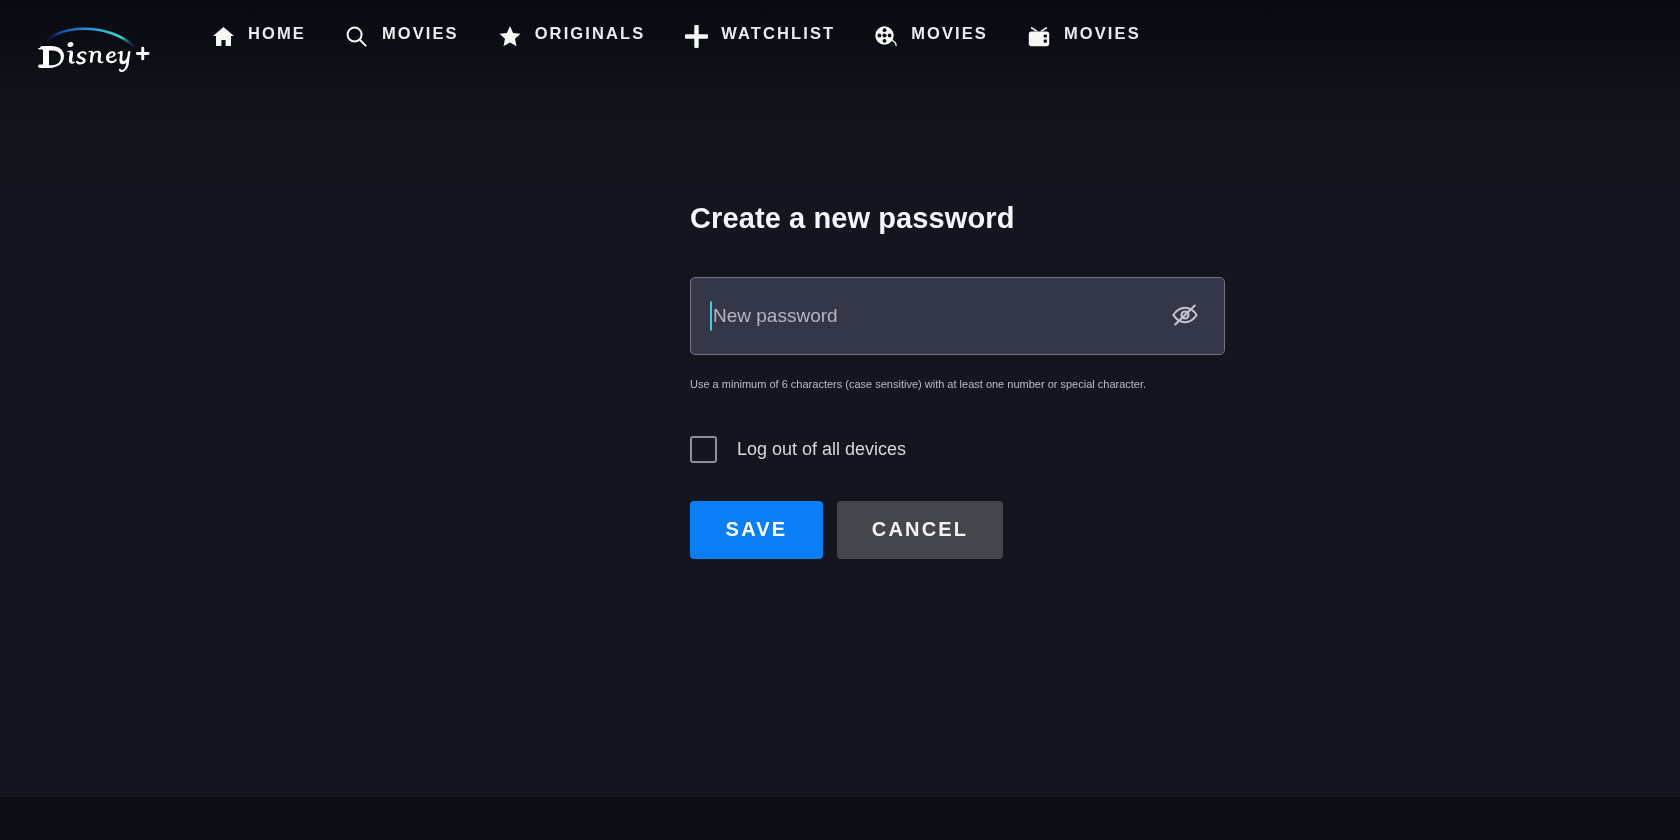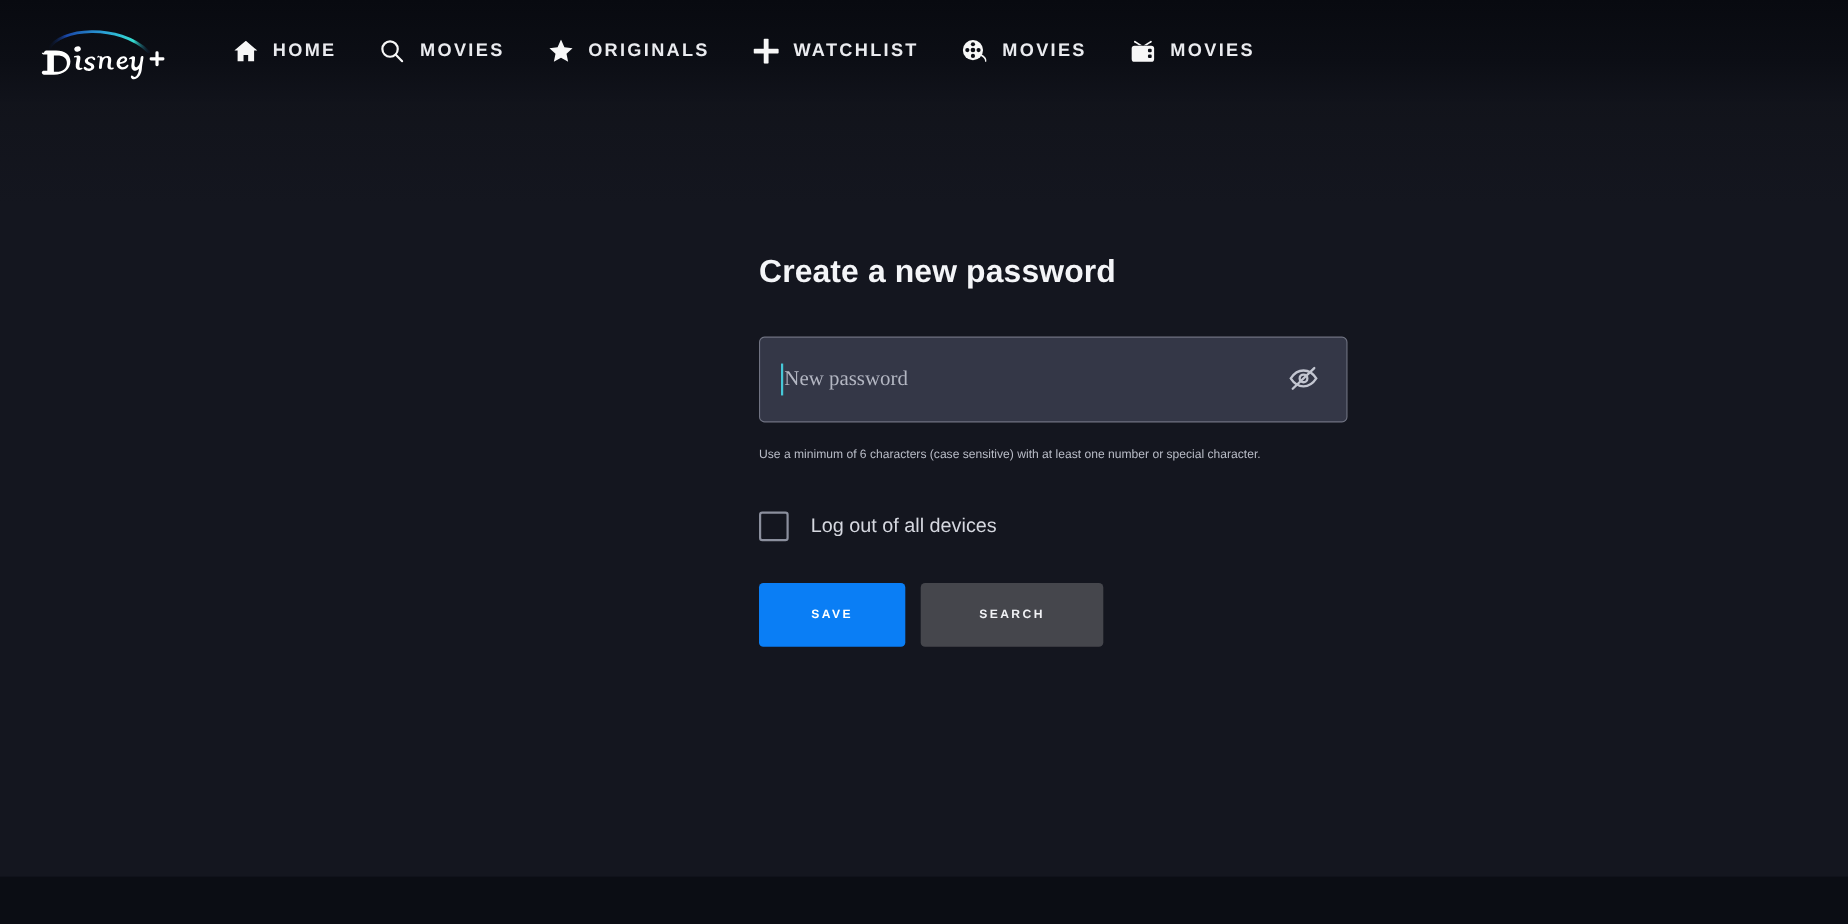--- a/index.html
+++ b/index.html
@@ -31,21 +31,21 @@
     width:122px; height:58px;
     position:relative;
     margin-right:58px;
     flex:0 0 auto;
   }
   .brand svg { display:block; width:122px; height:58px; }
 
   .nav-items { display:flex; align-items:center; }
 
   .nav-item {
-    display:flex; align-items:center;
+    display:flex; 
     height:46px;
     margin-right:38px;
     cursor:pointer;
     opacity:.97;
   }
   .nav-item .nav-ico {
     width:26px; height:26px;
     display:flex; align-items:center; justify-content:center;
     margin-right:12px;
     flex:0 0 auto;
@@ -55,21 +55,21 @@
     color:#f2f3f7;
     font-size:16.5px;
     font-weight:700;
     letter-spacing:2.1px;
     white-space:nowrap;
   }
 
   
   .content {
     position:absolute;
-    left:690px; top:231px;
+    left:690px; top:202px;
     width:560px;
   }
 
   .title {
     color:#f4f5f8;
     font-size:29px;
     font-weight:700;
     letter-spacing:.1px;
     margin-bottom:42px;
   }
@@ -86,21 +86,21 @@
     position:absolute;
     left:19px; top:50%;
     transform:translateY(-50%);
     width:2px; height:29px;
     background:#46c8d8;
   }
   .field-input {
     background:transparent;
     border:none; outline:none;
     color:#ffffff;
-    font-family:Liberation Serif, serif;
+    font-family:Liberation Sans, sans-serif;
     font-size:19px;
     padding-left:22px;
     padding-right:80px;
     width:100%; height:100%;
   }
   .field-input::placeholder { color:#b3b6c2; opacity:1; }
 
   .eye-btn {
     position:absolute;
     right:20px; top:50%;
@@ -138,21 +138,21 @@
   }
 
   .buttons {
     display:flex; align-items:center;
     margin-top:38px;
   }
   .btn {
     height:58px;
     border:none; border-radius:4px;
     font-family:"Liberation Sans", sans-serif;
-    font-size:11px;
+    font-size:20px;
     font-weight:700;
     letter-spacing:2.2px;
     cursor:pointer;
   }
   .btn-save {
     width:133px;
     background:#0a7ef5;
     color:#ffffff;
     margin-right:14px;
   }
@@ -307,21 +307,21 @@
 
     <div class="helper">Use a minimum of 6 characters (case sensitive) with at least one number or special character.</div>
 
     <div class="checkbox-row">
       <span class="checkbox-box"></span>
       <span class="checkbox-label">Log out of all devices</span>
     </div>
 
     <div class="buttons">
       <button class="btn btn-save">SAVE</button>
-      <button class="btn btn-cancel">SEARCH</button>
+      <button class="btn btn-cancel">CANCEL</button>
     </div>
 
   </div>
 
   <div class="footer">
     
   </div>
 
 </div>
 

